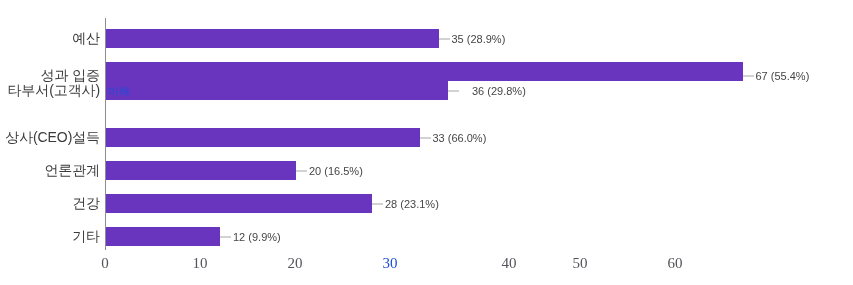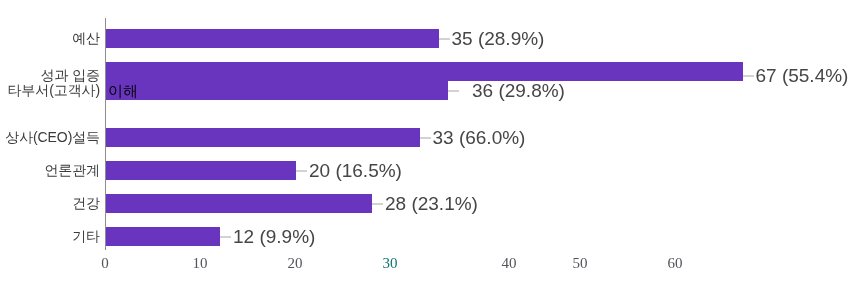--- a/index.html
+++ b/index.html
@@ -76,34 +76,34 @@
     width: 11px;
     background: #a6a6a6;
     transform: translateY(-0.5px);
   }
 
   .value-label {
     position: absolute;
     top: 50%;
     transform: translateY(-50%);
     white-space: nowrap;
-    font-size: 19px;
+    font-size: 11px;
     color: #464646;
     font-family: "Liberation Sans", "DejaVu Sans", sans-serif;
   }
 
   
   .label-overflow {
     position: absolute;
     left: 108px;
     top: 50%;
     transform: translateY(-50%);
     white-space: nowrap;
-    font-size: 15px;
-    color: #000000;
+    font-size: 11px;
+    color: #1d4ed8;
     letter-spacing: -0.1px;
   }
 
   
   .x-tick {
     position: absolute;
     top: 255px;
     transform: translateX(-50%);
     font-size: 15px;
     color: #53545a;
@@ -159,19 +159,19 @@
           <div class="cat-label">기타</div>
           <div class="bar" style="width: 114px; height: 19px; background: rgb(106, 53, 190);"></div>
           <div class="leader" style="left: 220px; background: rgb(166, 166, 166);"></div>
           <div class="value-label" style="left: 233px; color: rgb(70, 70, 70); text-align: right;">12 (9.9%)</div>
         </div>
       </div>
     <div id="xticks-container">
         <div class="x-tick" style="left: 105px; color: rgb(83, 84, 90);">0</div>
         <div class="x-tick" style="left: 200px; color: rgb(83, 84, 90);">10</div>
         <div class="x-tick" style="left: 295px; color: rgb(83, 84, 90);">20</div>
-        <div class="x-tick" style="left: 390px; color: #0f766e;">30</div>
+        <div class="x-tick" style="left: 390px; color: #1d4ed8;">30</div>
         <div class="x-tick" style="left: 485px; color: rgb(83, 84, 90); margin-left: 24px;">40</div>
         <div class="x-tick" style="left: 580px; color: rgb(83, 84, 90);">50</div>
         <div class="x-tick" style="left: 675px; color: rgb(83, 84, 90);">60</div>
       </div>
   </div>
 </div>
 
 </body></html>

